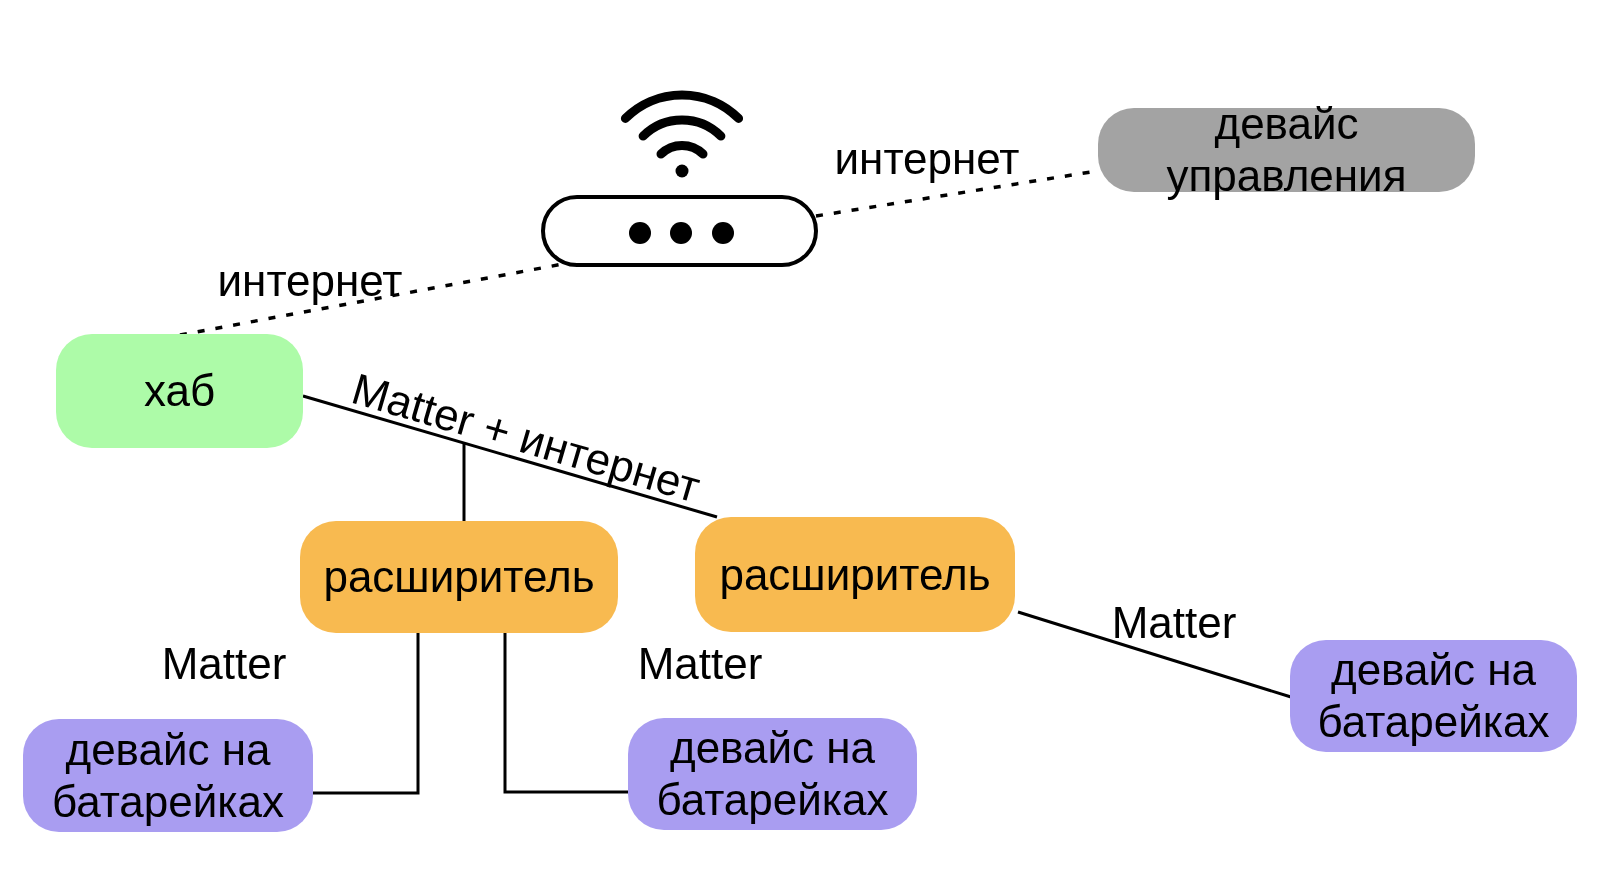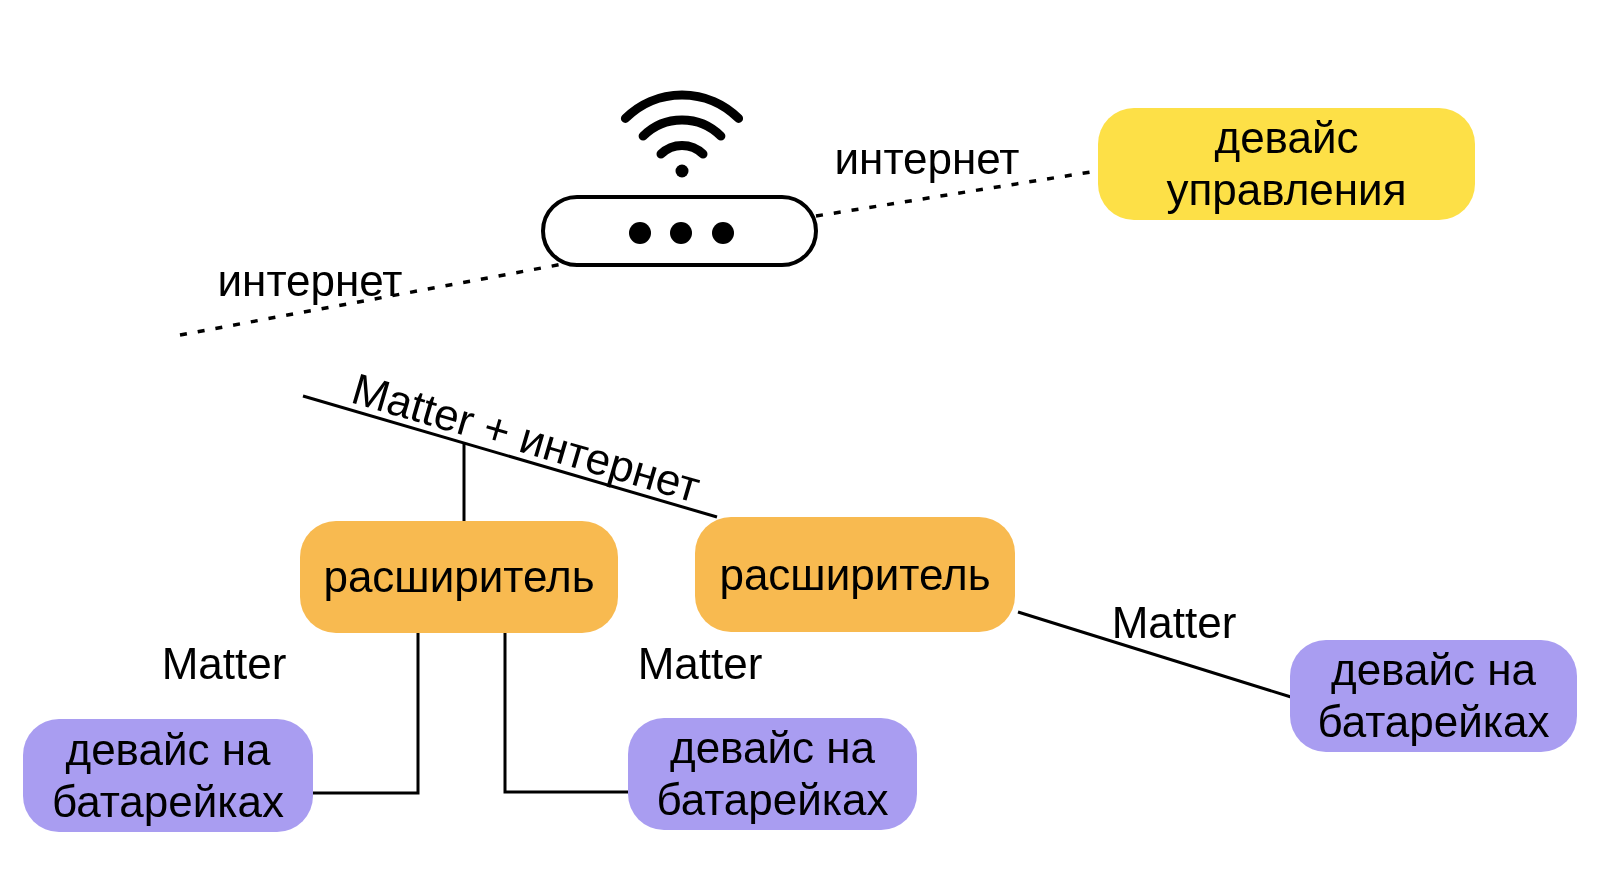--- a/index.html
+++ b/index.html
@@ -42,22 +42,23 @@
       <circle cx="723" cy="233" r="11" fill="#000"></circle>
       <g fill="none" stroke="#000" stroke-width="9" stroke-linecap="round">
         <path d="M625.4,118.4 A80,80 0 0 1 738.6,118.4"></path>
         <path d="M643.1,136.1 A55,55 0 0 1 720.9,136.1"></path>
         <path d="M661,154 A30,30 0 0 1 703,154"></path>
         <circle cx="682" cy="171" r="6.5" fill="#000" stroke="none"></circle>
       </g>
     </g>
   </svg>
 
+  <div class="node" style="left: 56px; top: 334px; width: 247px; height: 114px; background-color: rgb(173, 251, 168);">хаб</div>
 
-  <div class="node" style="left: 1098px; top: 108px; width: 377px; height: 112px; background-color: #fde047;">девайс
+  <div class="node" style="left: 1098px; top: 108px; width: 377px; height: 84px; background-color: #a3a3a3;">девайс
 управления</div>
 
   <div class="node" style="left: 300px; top: 521px; width: 318px; height: 112px; background-color: rgb(248, 186, 80);">расширитель</div>
 
   <div class="node" style="left: 695px; top: 517px; width: 320px; height: 115px; background-color: rgb(248, 186, 80);">расширитель</div>
 
   <div class="node" style="left: 23px; top: 719px; width: 290px; height: 113px; background-color: rgb(169, 157, 241);">девайс на
 батарейках</div>
 
   <div class="node" style="left: 628px; top: 718px; width: 289px; height: 112px; background-color: rgb(169, 157, 241);">девайс на

